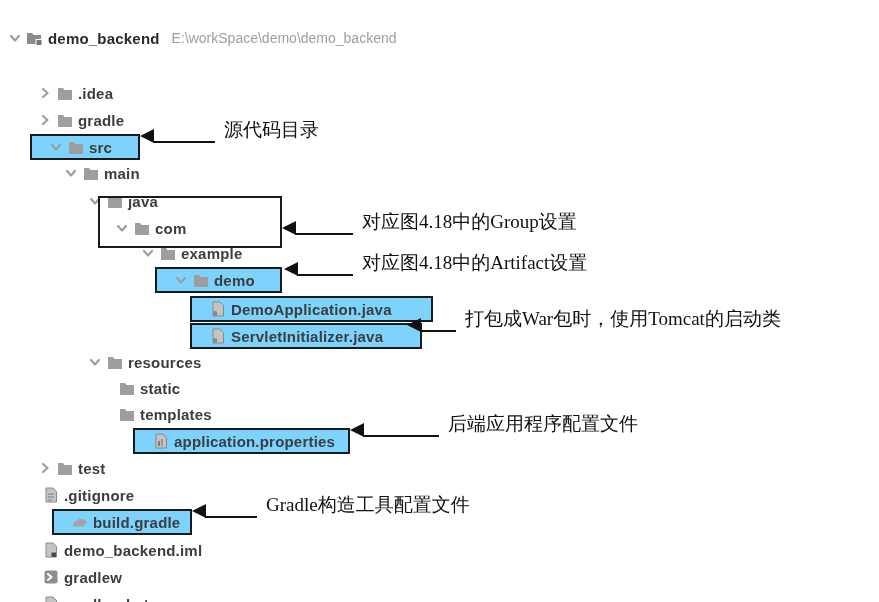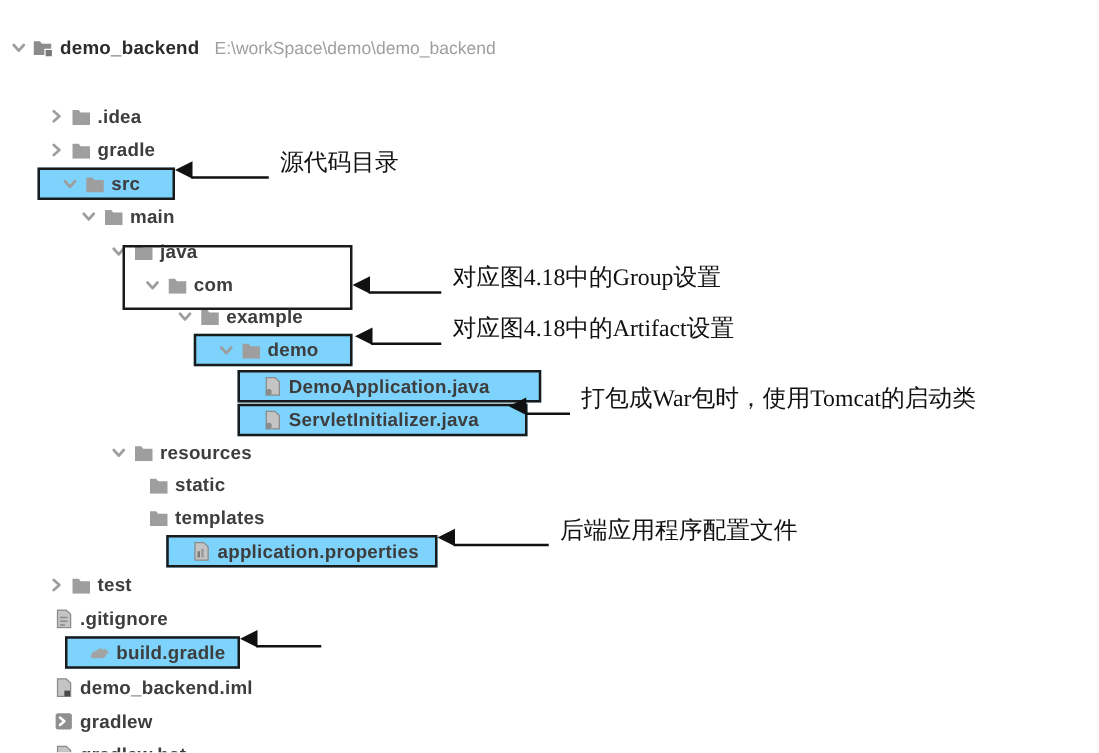--- a/index.html
+++ b/index.html
@@ -328,15 +328,16 @@
 
   <div class="annot" style="left:350px;top:411px">
     <span class="arrow-head"></span>
     <span class="arrow-line" style="width:76px"></span>
     <span class="txt">后端应用程序配置文件</span>
   </div>
 
   <div class="annot" style="left:192px;top:492px">
     <span class="arrow-head"></span>
     <span class="arrow-line" style="width:52px"></span>
+    <span class="txt">Gradle构造工具配置文件</span>
   </div>
 
 </div>
 
 </body></html>

